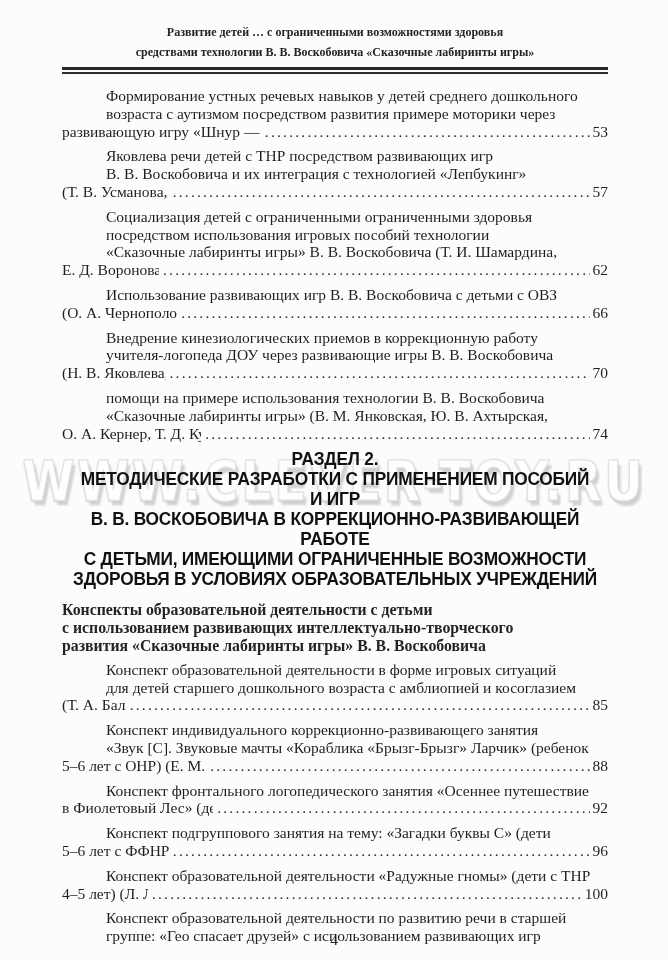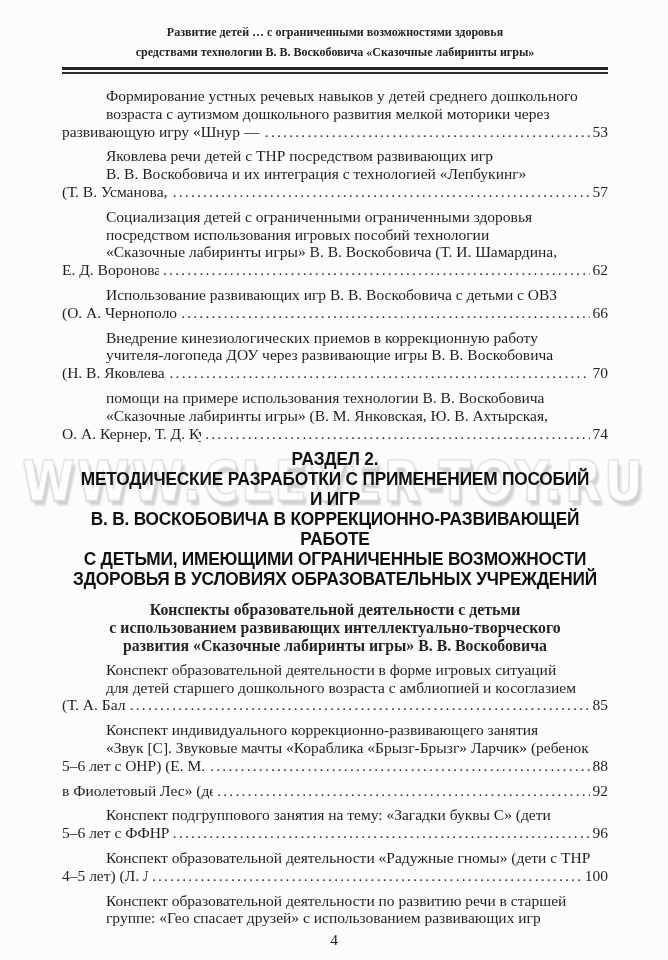--- a/index.html
+++ b/index.html
@@ -71,21 +71,20 @@
     font-weight: 700;
     font-size: 18px;
     line-height: 20px;
     letter-spacing: -0.2px;
     color: #111;
     transform: scaleX(0.96);
     transform-origin: center;
   }
   .subheading {
     margin-bottom: 6px;
-    text-align: center;
     font-weight: 700;
     font-size: 15.8px;
     line-height: 17.8px;
     color: #242424;
   }
   
   .watermark {
     position: absolute;
     z-index: 0;
     top: 448px;
@@ -131,21 +130,21 @@
       <div>Развитие детей … с ограниченными возможностями здоровья</div>
       <div>средствами технологии В. В. Воскобовича «Сказочные лабиринты игры»</div>
     </div>
 
     <div class="double-rule"></div>
 
     <div>
 
       <div class="toc-entry">
         <div class="toc-line">Формирование устных речевых навыков у детей среднего дошкольного</div>
-        <div class="toc-line">возраста с аутизмом дошкольного развития мелкой моторики через</div>
+        <div class="toc-line">возраста с аутизмом посредством развития примере моторики через</div>
         <div class="toc-lastline">
           <span class="toc-tail">развивающую игру «Шнур — Затейник» (Н. А. Соловьева, А. С. Найденова)</span>
           <span class="leader"></span>
           <span class="toc-page">53</span>
         </div>
       </div>
 
       <div class="toc-entry">
         <div class="toc-line">Яковлева речи детей с ТНР посредством развивающих игр</div>
         <div class="toc-line">В. В. Воскобовича и их интеграция с технологией «Лепбукинг»</div>
@@ -228,20 +227,21 @@
         <div class="toc-line">Конспект индивидуального коррекционно-развивающего занятия</div>
         <div class="toc-line">«Звук [С]. Звуковые мачты «Кораблика «Брызг-Брызг» Ларчик» (ребенок</div>
         <div class="toc-lastline">
           <span class="toc-tail">5–6 лет с ОНР) (Е. М. Дунец, Е. В. Карпеченко)</span>
           <span class="leader"></span>
           <span class="toc-page">88</span>
         </div>
       </div>
 
       <div class="toc-entry">
+        <div class="toc-line">Конспект фронтального логопедического занятия «Осеннее путешествие</div>
         <div class="toc-lastline">
           <span class="toc-tail">в Фиолетовый Лес» (дети с ТНР) (Т. В. Елсуфьева)</span>
           <span class="leader"></span>
           <span class="toc-page">92</span>
         </div>
       </div>
 
       <div class="toc-entry">
         <div class="toc-line">Конспект подгруппового занятия на тему: «Загадки буквы С» (дети</div>
         <div class="toc-lastline">

